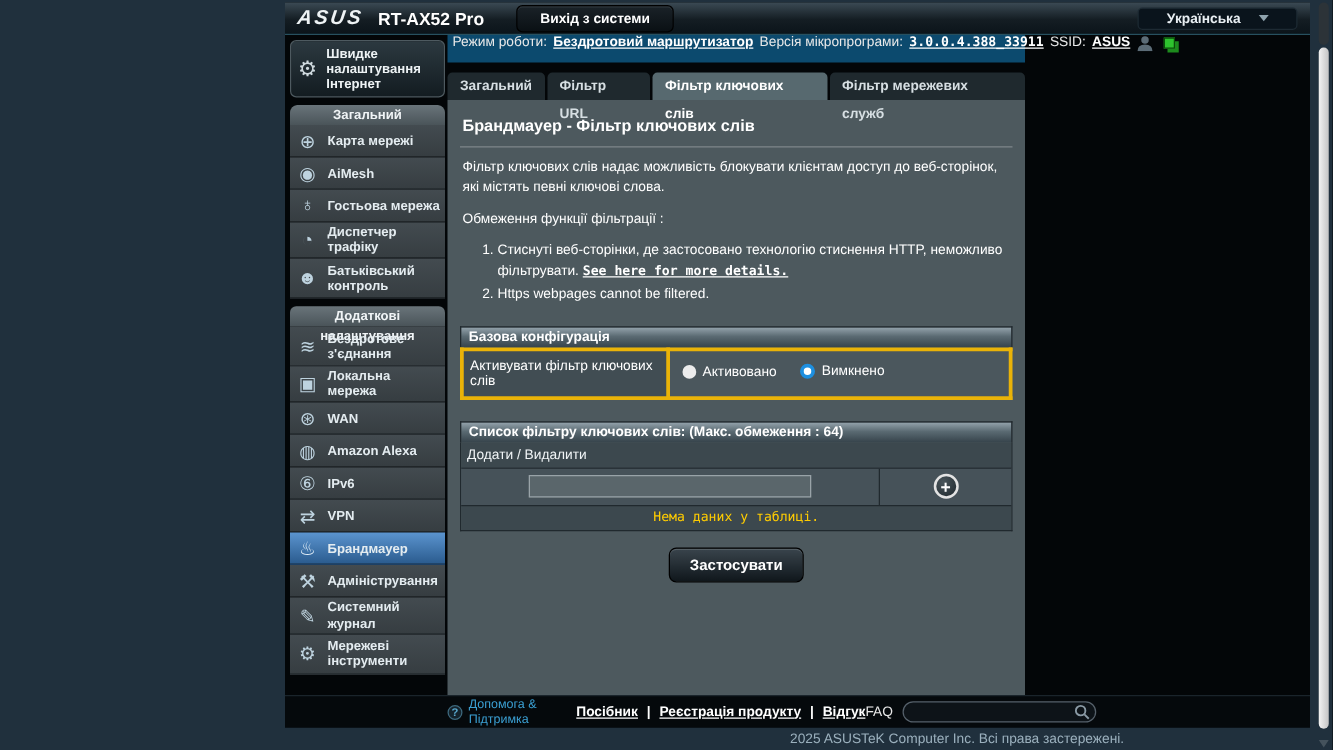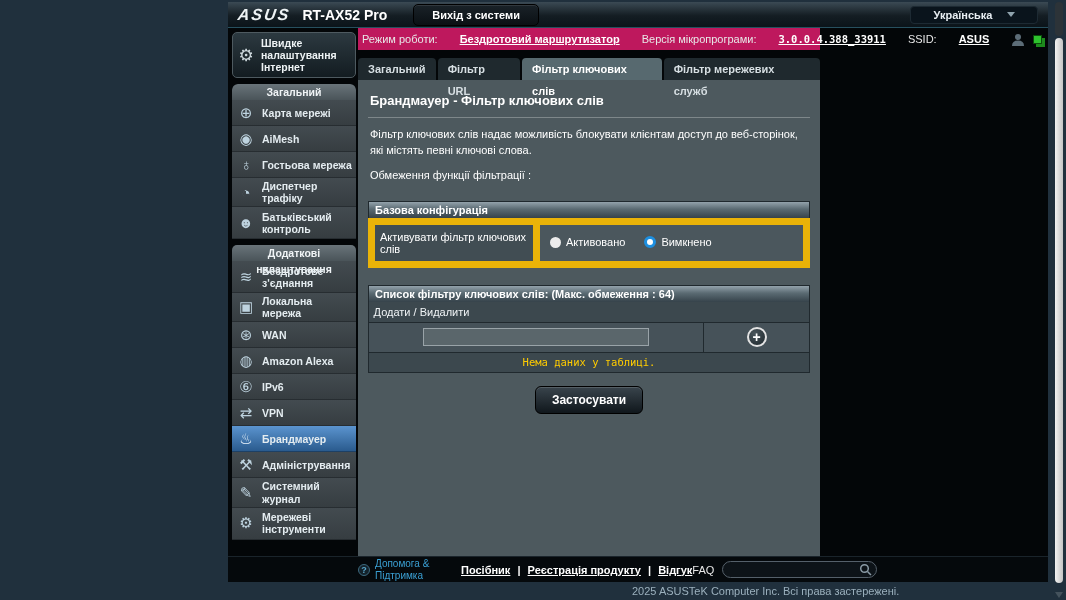--- a/index.html
+++ b/index.html
@@ -71,22 +71,22 @@
     cursor:pointer;
   }
   .sitem.tall { min-height:32px; }
   .sitem.active { background:linear-gradient(180deg,#5b94cf 0%,#2a5b8e 100%); border-bottom:1px solid #1d4065; }
   .sicon { width:22px; flex:none; text-align:center; font-size:15px; color:#bed3df; }
   .sitem.active .sicon { color:#e8f3fb; }
   .slabel { font-size:10.5px; font-weight:bold; color:#e4ecf0; line-height:1.15; }
   
   .content { flex:1; padding-left:0; }
   .statusbar {
-    width:462px; height:22px; background:#be185d;
-    display:flex; align-items:center; gap:22px;
+    width:462px; height:22px; background:#0c4a6e;
+    display:flex; align-items:flex-start; gap:5px;
     padding:0 4px; font-size:11px; color:#e8e8e8; white-space:nowrap;
   }
   .sb-link { color:#fff; font-weight:bold; text-decoration:underline; cursor:pointer; }
   .sb-link.mono { font-family:"DejaVu Sans Mono", monospace; font-size:10.5px; }
   .sb-icons { margin-left:auto; display:flex; align-items:center; gap:8px; }
   .green-ico {
     width:9px; height:9px; background:#2ec22e; border:1px solid #0a4d0a;
     box-shadow:3px 3px 0 #1d8a1d; margin-right:4px; display:inline-block;
   }
   .tabs { display:flex; gap:2px; margin-top:8px; width:462px; }
@@ -117,21 +117,21 @@
     font-size:10.5px;
   }
   .sec-header {
     margin-top:17px;
     height:17px; line-height:17px; padding-left:6px;
     font-weight:bold; font-size:11px; color:#fff;
     background:linear-gradient(180deg,#93a2ab 0%,#5a6a72 45%,#36434b 100%);
     border:1px solid #20292e; border-bottom:none;
   }
   table.cfg { width:100%; border-collapse:collapse; border:1px solid #20292e; }
-  .cfg td { border:7px solid #eab308; }
+  .cfg td { border:3px solid #eab308; }
   .cfg-label { width:165px; background:#414d53; padding:6px 5px; font-size:11px; }
   .cfg-val { background:#4b575d; padding:4px 10px;margin-top:38px; }
   .radio-opt { display:inline-flex; align-items:center; gap:5px; margin-right:16px; cursor:pointer; }
   .radio { width:11px; height:11px; border-radius:50%; background:#ececec; display:inline-block; }
   .radio.selected { background:#fff; border:3px solid #1d8fe0; width:12px; height:12px; }
   .ktable { border:1px solid #20292e; border-top:none; }
   .krow { display:flex; border-top:1px solid #20292e; }
   .krow:first-child { border-top:none; }
   .kc1 { flex:1; display:flex; align-items:center; justify-content:center; border-right:1px solid #20292e; }
   .kc2 { width:105px; display:flex; align-items:center; justify-content:center; }
@@ -314,20 +314,29 @@
         <div class="tab">Загальний</div>
         <div class="tab">Фільтр URL</div>
         <div class="tab active">Фільтр ключових слів</div>
         <div class="tab">Фільтр мережевих служб</div>
       </div>
 
       <div class="panel">
         <div class="page-title">Брандмауер - Фільтр ключових слів</div>
         <p class="desc">Фільтр ключових слів надає можливість блокувати клієнтам доступ до веб-сторінок, які містять певні ключові слова.</p>
         <p class="desc">Обмеження функції фільтрації :</p>
+        <ol>
+          <li>
+            <span>Стиснуті веб-сторінки, де застосовано технологію стиснення HTTP, неможливо фільтрувати.</span>
+            <a class="mono-link">See here for more details.</a>
+          </li>
+          <li>
+            <span>Https webpages cannot be filtered.</span>
+          </li>
+        </ol>
 
         <div class="sec-header">Базова конфігурація</div>
         <table class="cfg">
           <tbody>
               <tr>
             <td class="cfg-label">Активувати фільтр ключових слів</td>
             <td class="cfg-val">
               <label class="radio-opt">
                 <span class="radio"></span>
                 <span>Активовано</span>

